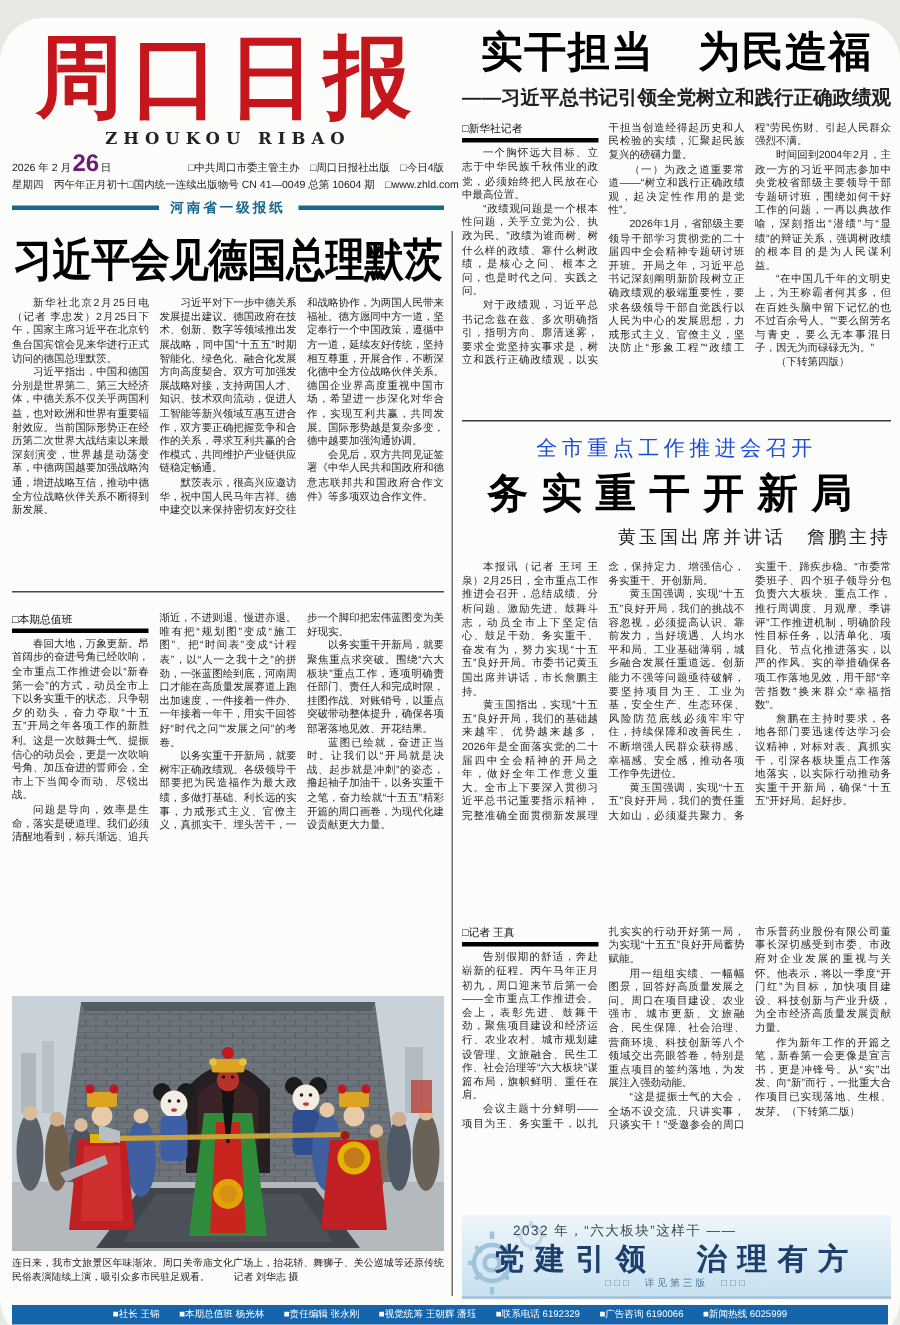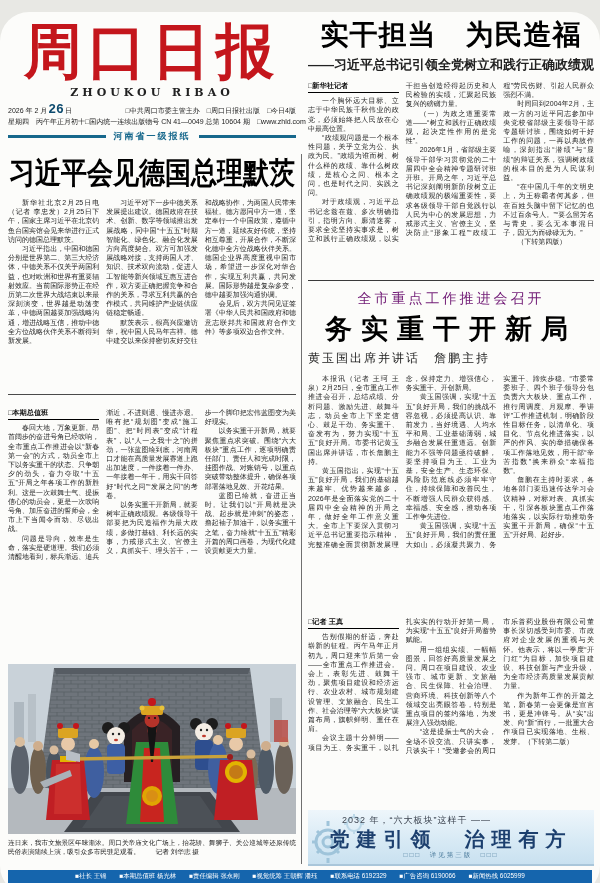--- a/index.html
+++ b/index.html
@@ -7,33 +7,33 @@
         font-family:"Liberation Sans","DejaVu Sans",sans-serif;color:#1c1c1c;border-radius:29px;}
   .abs{position:absolute;}
 
   
   .masthead{left:8px;top:2px;width:288px;text-align:center;}
   .mast-title{font-family:"DejaVu Serif","Liberation Serif",serif;font-weight:900;
               font-size:58px;line-height:74px;color:#c4161c;letter-spacing:6px;transform:scaleY(1.04);}
   .mast-pinyin{font-family:"DejaVu Serif",serif;font-weight:bold;font-size:11px;letter-spacing:4px;color:#222;margin-top:-2px;}
   .dateline{margin-top:5px;font-size:7px;line-height:11px;color:#222;text-align:left;}
   .dl-row{display:flex;justify-content:space-between;align-items:baseline;white-space:nowrap;}
-  .dl-day{color:#0c4a6e;font-size:13px;font-weight:bold;padding:0 1px;font-family:Liberation Mono, monospace;}
+  .dl-day{color:#701a75;font-size:16px;font-weight:bold;padding:0 1px;}
   .grade{display:flex;align-items:center;margin-top:3px;justify-content:center;}
   .grade .bar{flex:1;height:3px;background:#17688c;}
   .grade .txt{padding:0 8px;color:#17688c;font-weight:bold;font-size:9px;letter-spacing:2px;white-space:nowrap;}
 
   
-  .kicker{text-align:center;font-size:14px;letter-spacing:3px;color:#701a75;}
+  .kicker{text-align:center;font-size:14px;letter-spacing:3px;color:#1d4ed8;}
   .headline{font-weight:900;text-align:center;color:#000;}
-  .subtitle{text-align:left;color:#222;}
+  .subtitle{text-align:right;color:#222;}
   .body{font-size:7px;line-height:9.2px;text-align:justify;color:#262626;
         column-count:3;column-gap:7px;overflow:hidden;}
   .body p{margin:0;text-indent:2em;}
-  .byline{font-size:7.2px;border-bottom:1px solid #000000;padding-bottom:2px;margin-bottom:3px;color:#111;font-weight:bold;}
+  .byline{font-size:7.2px;border-bottom:3px solid #000000;padding-bottom:2px;margin-bottom:3px;color:#111;}
 
   
   .art-tr{left:308px;top:6px;width:286px;height:262px;border-bottom:1px solid #3a3a3a;}
   .art-tr .headline{font-size:28px;line-height:34px;letter-spacing:1px;}
   .art-tr .subtitle{font-size:13px;line-height:20px;margin-top:3px;font-weight:bold;}
   .art-tr .body{margin-top:6px;height:180px;}
 
   
   .art-meet{left:8px;top:140px;width:288px;height:242px;border-bottom:1px solid #4a4a4a;}
   .art-meet .headline{font-size:26px;line-height:36px;letter-spacing:0;transform:scaleY(1.15);transform-origin:top;}

